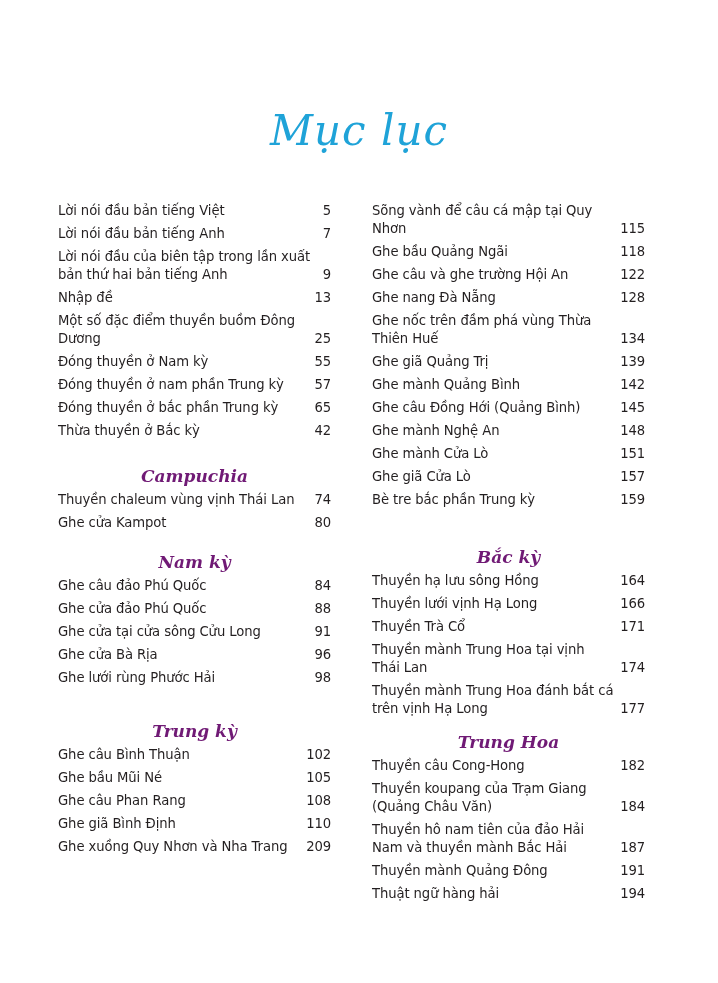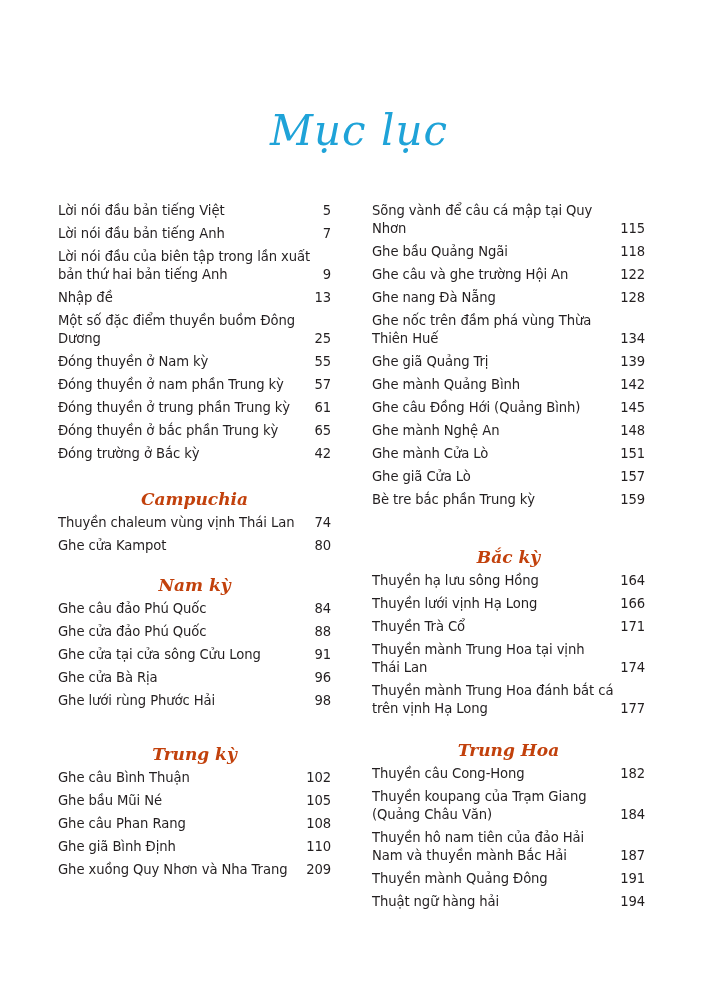--- a/index.html
+++ b/index.html
@@ -51,28 +51,28 @@
   .entry .page {
     flex: 0 0 auto;
     text-align: right;
   }
   .section-heading {
     text-align: center;
     font-family: "DejaVu Serif", "Liberation Serif", serif;
     font-style: italic;
     font-weight: bold;
     font-size: 17px;
-    color: #c2410c;
+    color: #701a75;
     line-height: 22px;
   }
   .col-left .section-heading { margin-top: 22px; margin-bottom: 2px; }
   .col-left .section-heading.h-namky { margin-top: 16px; }
   .col-left .section-heading.h-trungky { margin-top: 30px; }
   .col-right .section-heading { margin-top: 34px; margin-bottom: 2px; }
-  .col-right .section-heading.h-trunghoa { margin-top: 18px; }
+  .col-right .section-heading.h-trunghoa { margin-top: 10px; }
 </style>
 </head>
 <body>
 
 <div class="page-title">Mục lục</div>
 
 <div class="column col-left">
   <div class="entry">
       <span class="label">Lời nói đầu bản tiếng Việt</span>
       <span class="page">5</span>
@@ -95,29 +95,25 @@
     </div>
   <div class="entry">
       <span class="label">Đóng thuyền ở Nam kỳ</span>
       <span class="page">55</span>
     </div>
   <div class="entry">
       <span class="label">Đóng thuyền ở nam phần Trung kỳ</span>
       <span class="page">57</span>
     </div>
   <div class="entry">
-      <span class="label">Đóng thuyền ở trung phần Trung kỳ</span>
-      <span class="page">61</span>
-    </div>
-  <div class="entry">
       <span class="label">Đóng thuyền ở bắc phần Trung kỳ</span>
       <span class="page">65</span>
     </div>
   <div class="entry">
-      <span class="label">Đóng trường ở Bắc kỳ</span>
+      <span class="label">Thừa thuyền ở Bắc kỳ</span>
       <span class="page">42</span>
     </div>
 
   <div class="section-heading h-campuchia">Campuchia</div>
   <div class="entry">
       <span class="label">Thuyền chaleum vùng vịnh Thái Lan</span>
       <span class="page">74</span>
     </div>
   <div class="entry">
       <span class="label">Ghe cửa Kampot</span>

